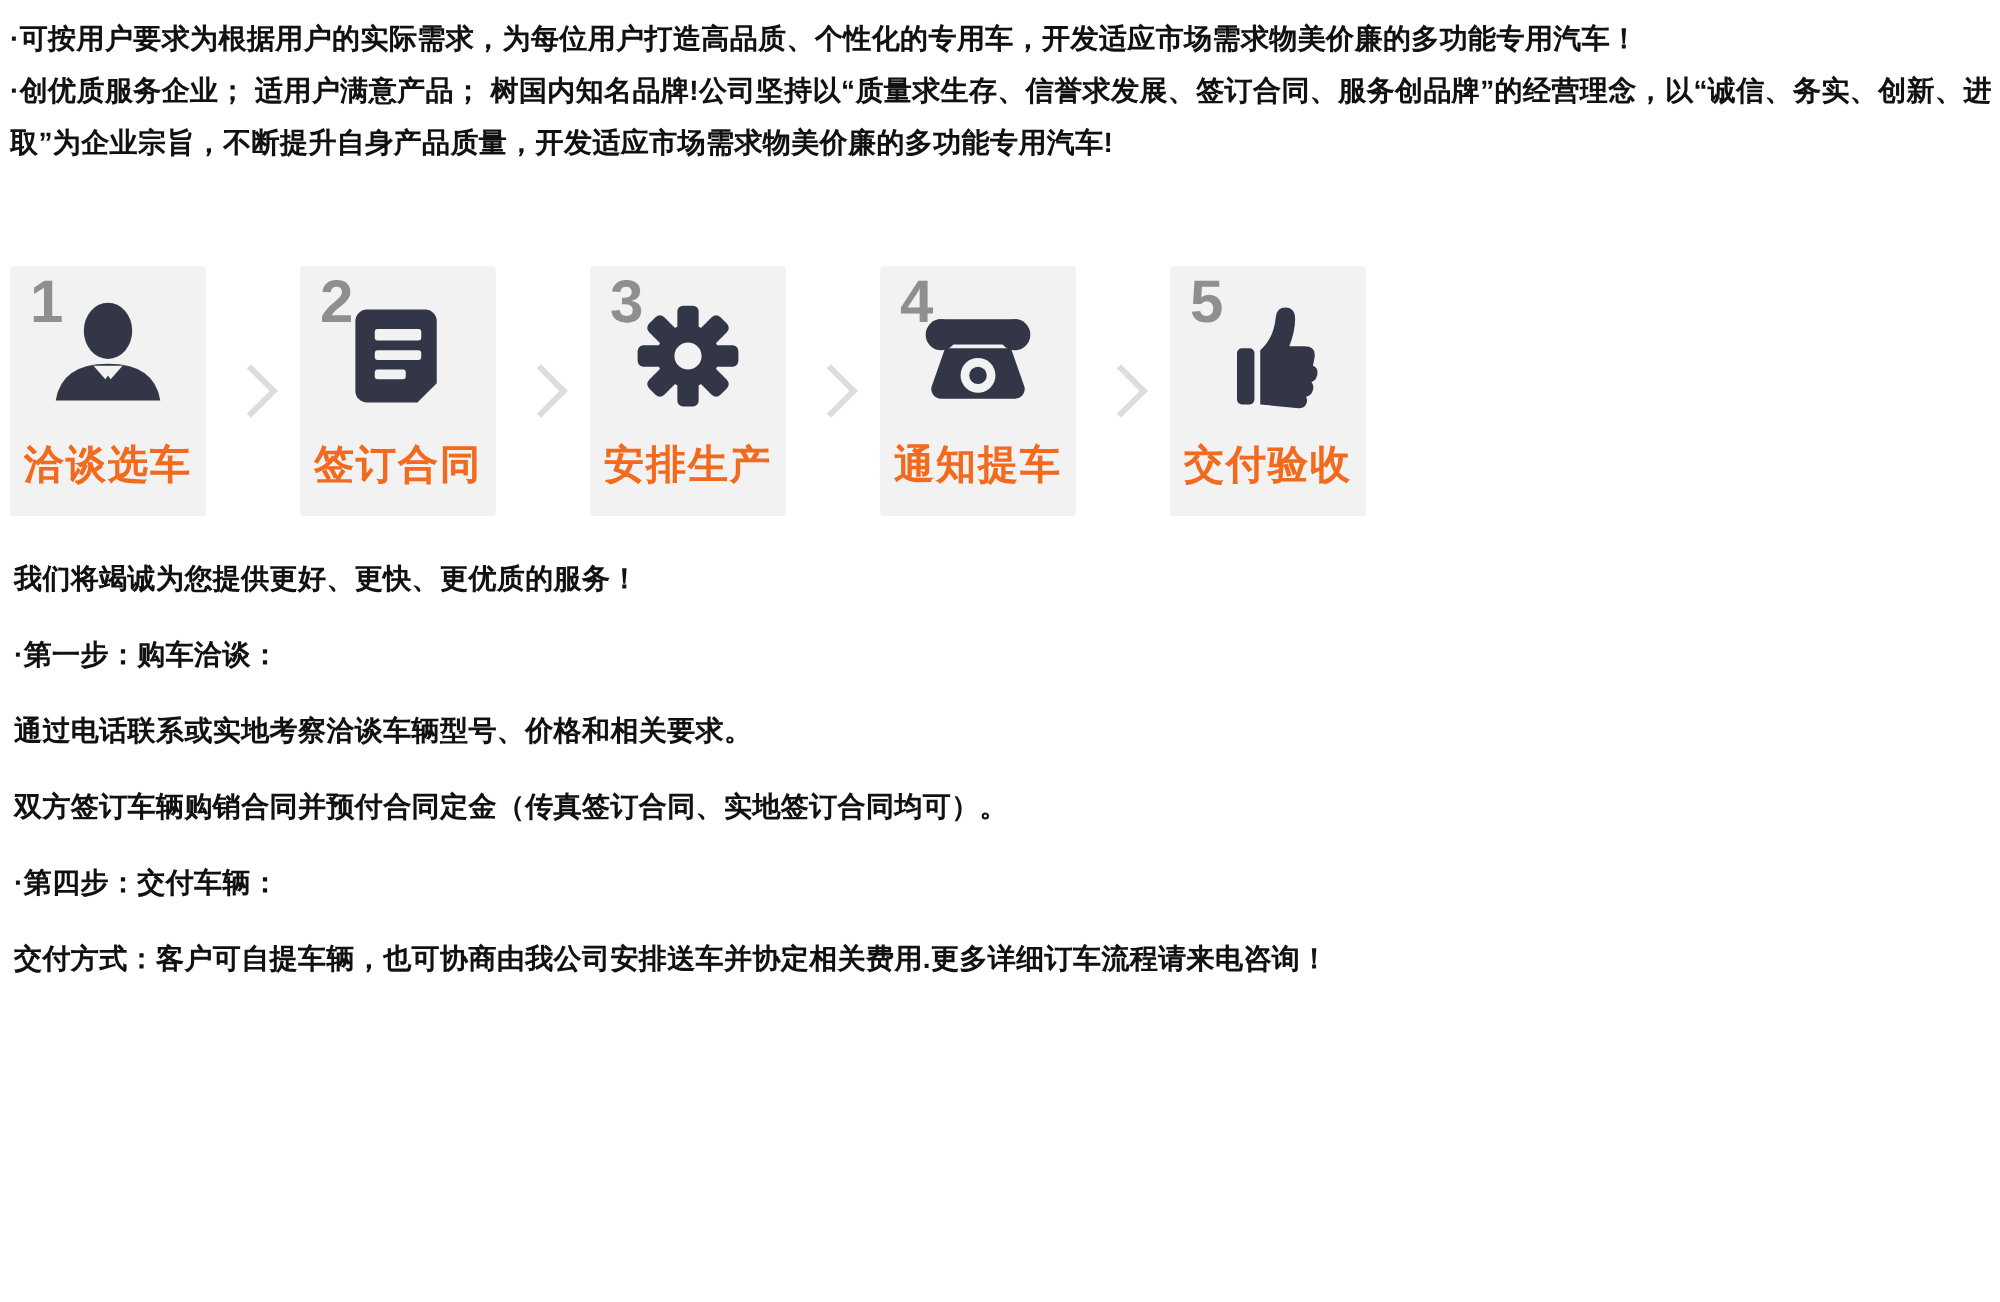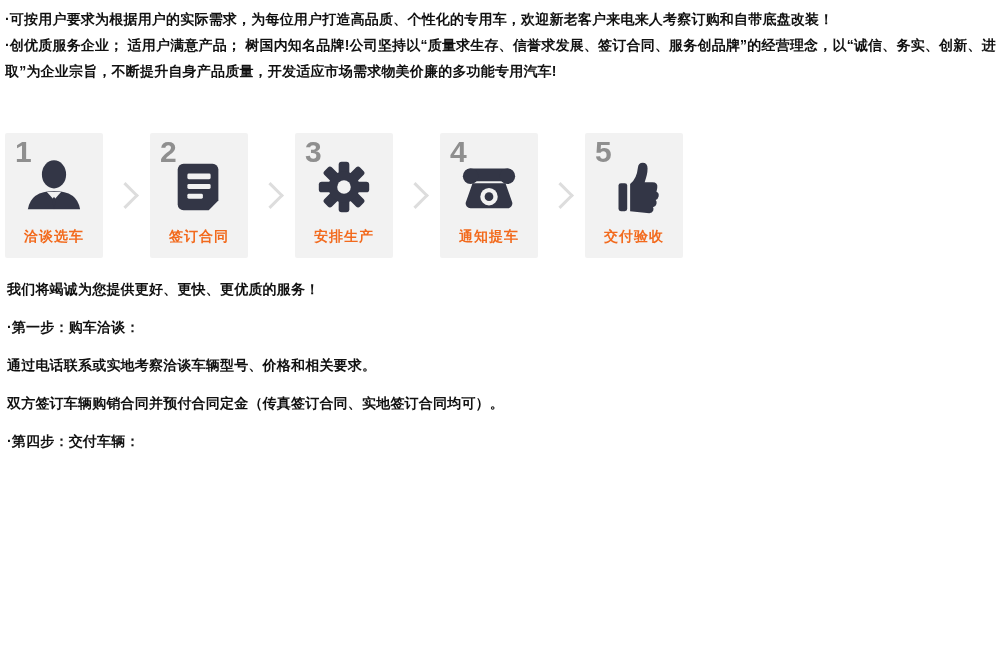--- a/index.html
+++ b/index.html
@@ -43,21 +43,21 @@
     font-size:30px;
     color:#8f8f8f;
     line-height:1;
   }
   .step-icon{
     width:62px;height:62px;
     margin-bottom:10px;
   }
   .step-icon svg{width:100%;height:100%;display:block;}
   .step-label{
-    font-size:14px;
+    font-size:20px;
     letter-spacing:1px;
     margin-bottom:12px;
     white-space:nowrap;
     font-family:Liberation Serif, serif;
   }
   .sep{
     width:16px;height:16px;
     border-top:3px solid #ddd;
     border-right:3px solid #ddd;
     transform:rotate(45deg);
@@ -76,21 +76,21 @@
     line-height:14px;
     letter-spacing:0.2px;
   }
 </style>
 </head>
 <body>
 
 <div class="page">
 
   <div class="intro">
-    <p>·可按用户要求为根据用户的实际需求，为每位用户打造高品质、个性化的专用车，欢迎新老客户来电来人考察订购和自带底盘改装！</p>
+    <p>·可按用户要求为根据用户的实际需求，为每位用户打造高品质、个性化的专用车，开发适应市场需求物美价廉的多功能专用汽车！</p>
     <p>·创优质服务企业； 适用户满意产品； 树国内知名品牌!公司坚持以“质量求生存、信誉求发展、签订合同、服务创品牌”的经营理念，以“诚信、务实、创新、进取”为企业宗旨，不断提升自身产品质量，开发适应市场需求物美价廉的多功能专用汽车!</p>
   </div>
 
   <div class="process">
 
     <div class="step-card">
       <span class="step-number">1</span>
       <span class="step-icon">
         <svg viewBox="0 0 64 64" xmlns="http://www.w3.org/2000/svg">
           <ellipse cx="32" cy="19" rx="12.5" ry="14.5" fill="#333646"></ellipse>
@@ -171,15 +171,16 @@
     </div>
 
   </div>
 
   <div class="details">
     <p>我们将竭诚为您提供更好、更快、更优质的服务！</p>
     <p>·第一步：购车洽谈：</p>
     <p>通过电话联系或实地考察洽谈车辆型号、价格和相关要求。</p>
     <p>双方签订车辆购销合同并预付合同定金（传真签订合同、实地签订合同均可）。</p>
     <p>·第四步：交付车辆：</p>
+    <p>交付方式：客户可自提车辆，也可协商由我公司安排送车并协定相关费用.更多详细订车流程请来电咨询！</p>
   </div>
 
 </div>
 
 </body></html>

